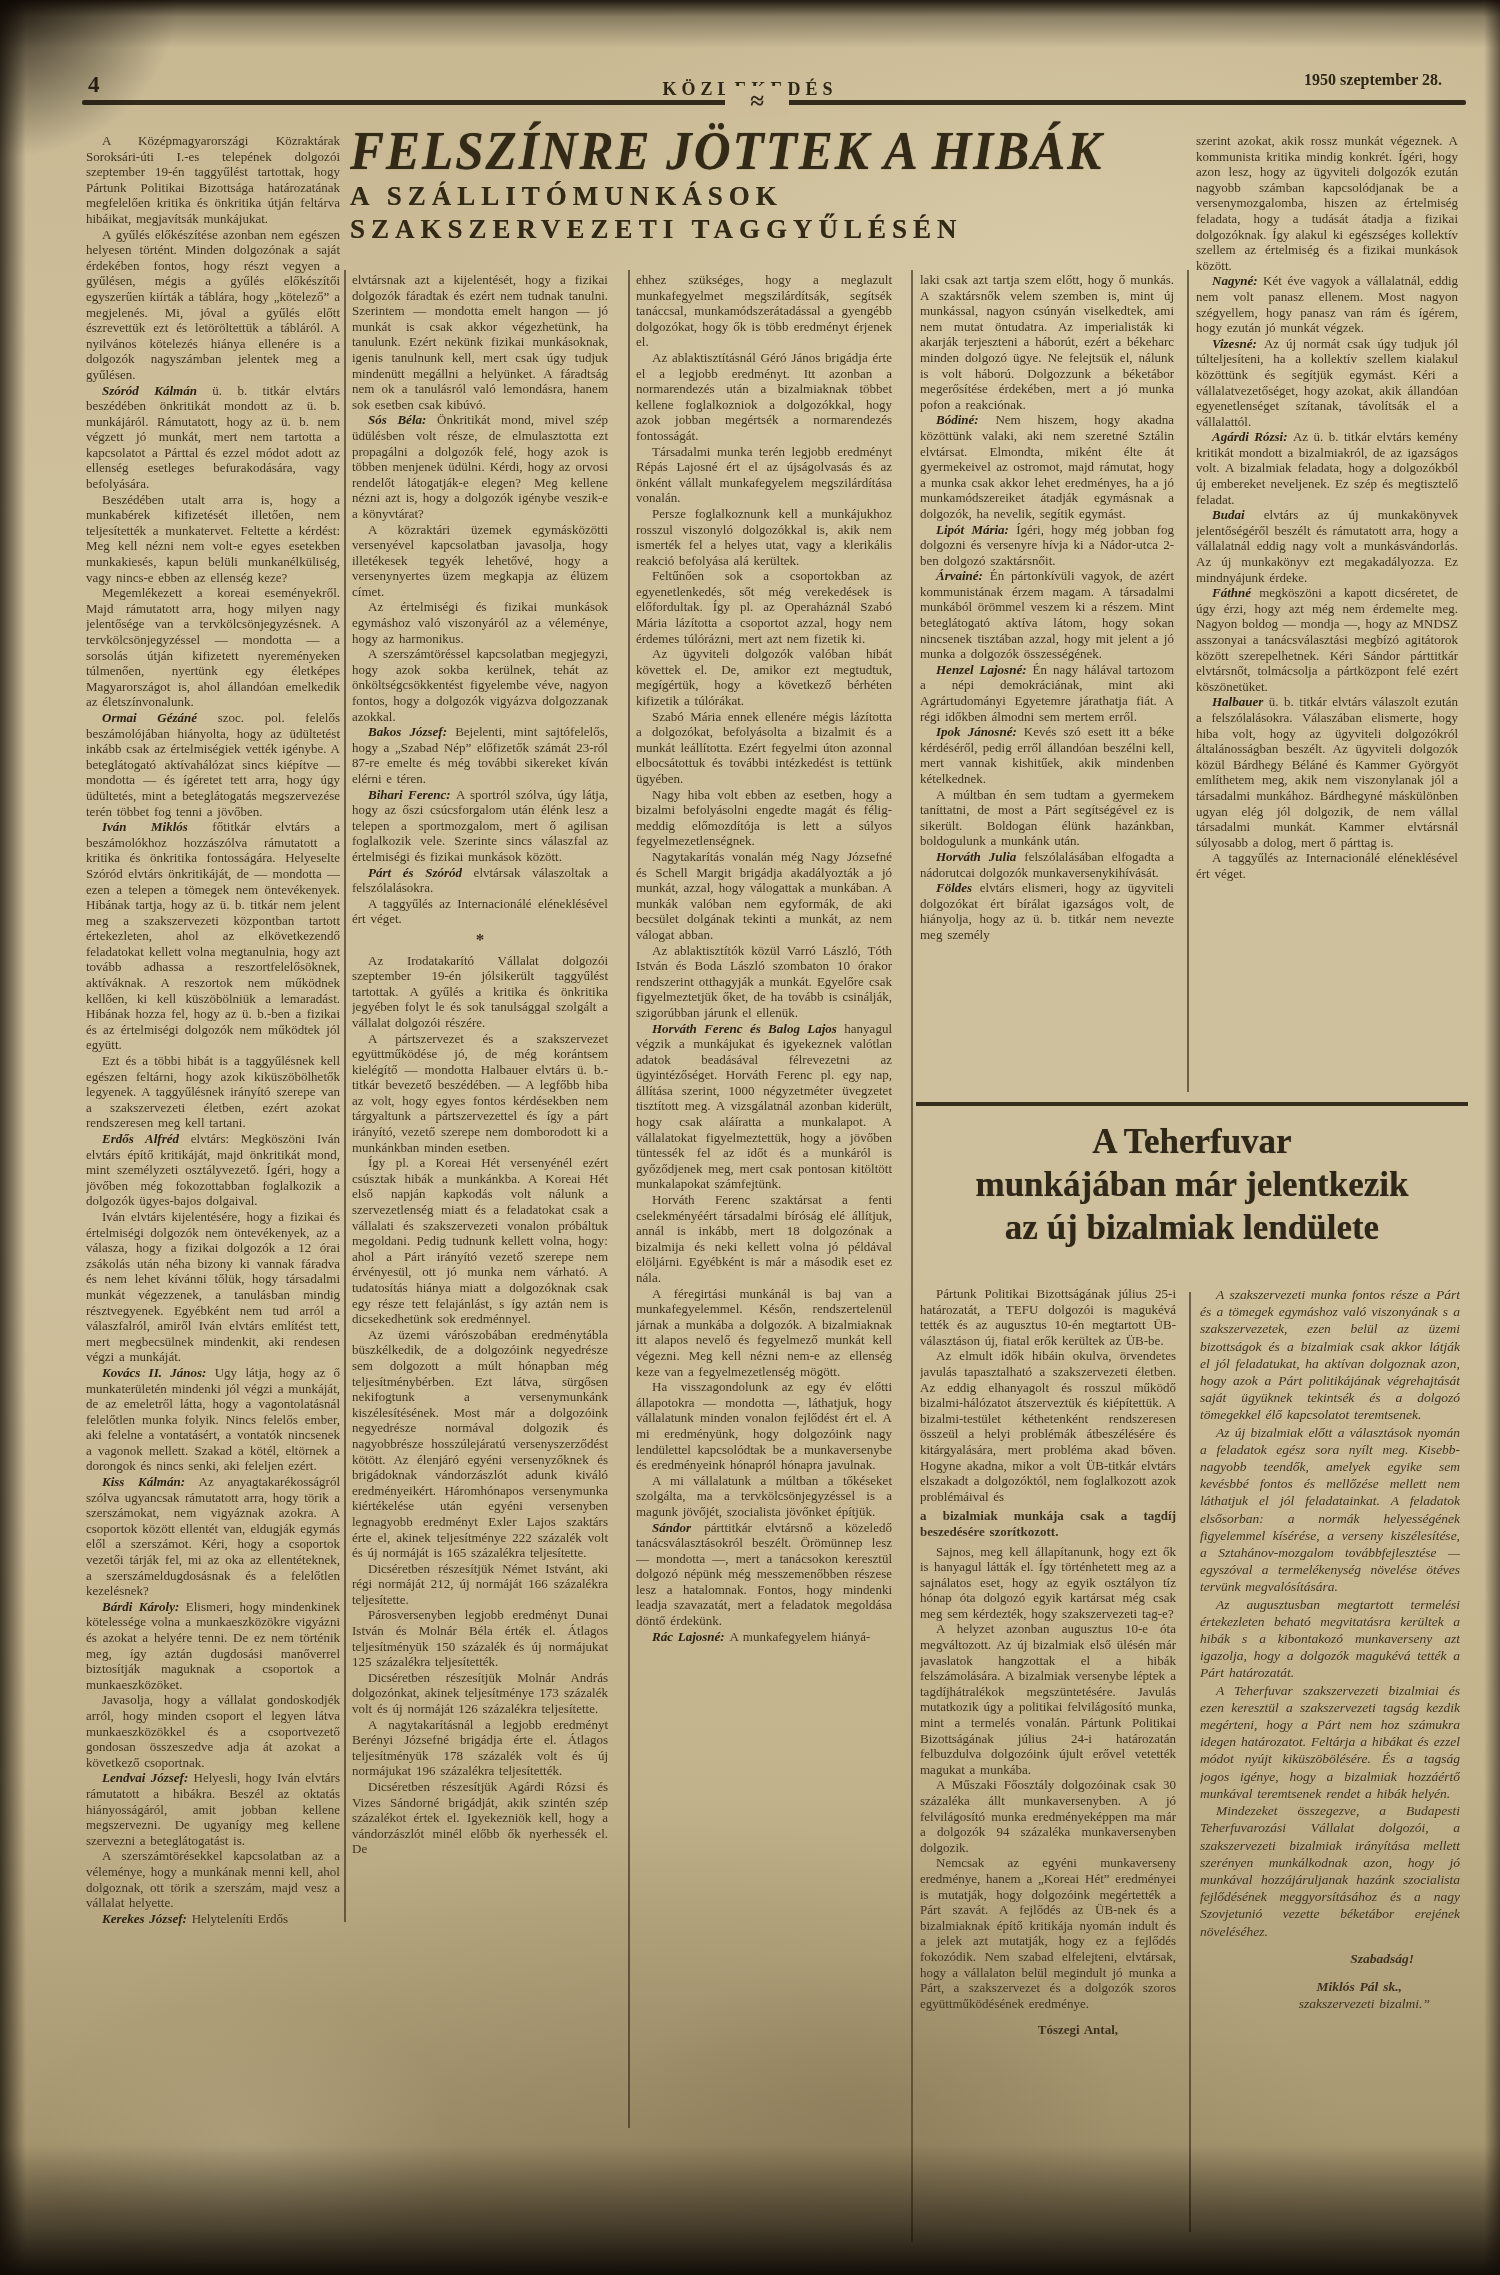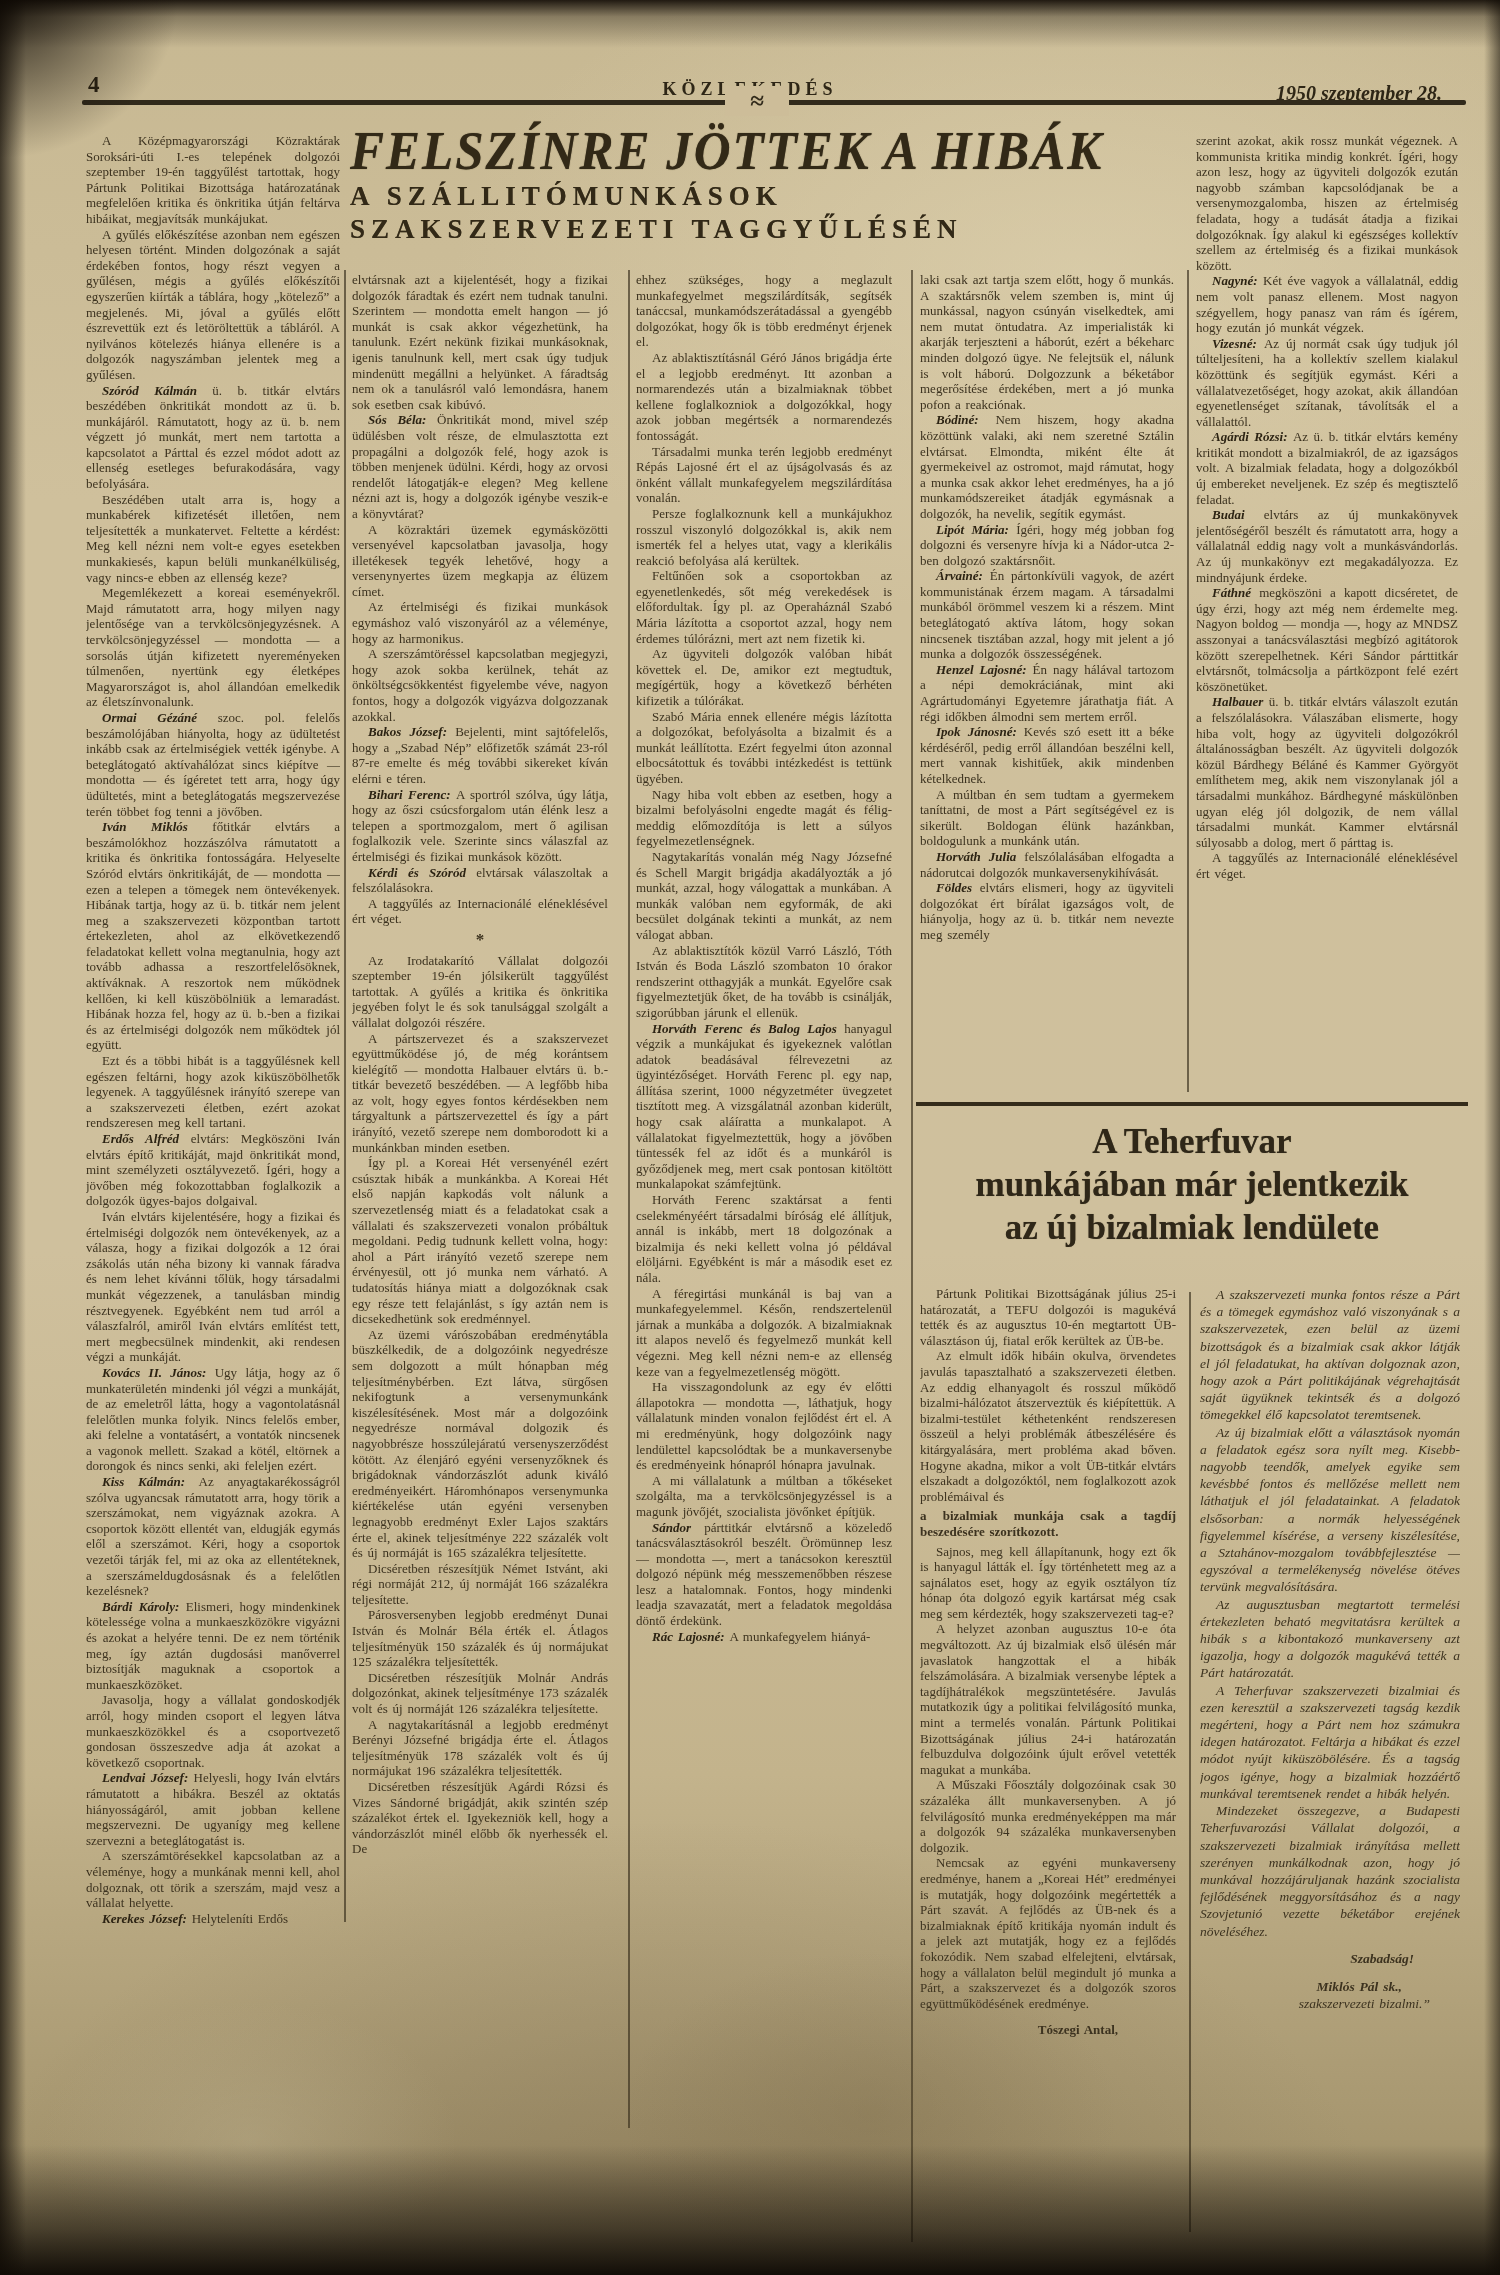--- a/index.html
+++ b/index.html
@@ -27,21 +27,21 @@
   .stain { position:absolute; pointer-events:none; z-index:1; }
   .stain1 { left:620px; top:1950px; width:500px; height:330px;
     background:radial-gradient(ellipse at center, rgba(110,94,62,.25), rgba(110,94,62,0) 70%); }
   .stain2 { left:40px; top:2000px; width:420px; height:280px;
     background:radial-gradient(ellipse at center, rgba(196,184,150,.35), rgba(196,184,150,0) 70%); }
 
   
   .page-num { position:absolute; left:88px; top:72px; font-size:23px; font-weight:bold; color:#2c2414; }
   .masthead { position:absolute; left:0; top:79px; width:100%; text-align:center;
     font-size:18px; font-weight:bold; letter-spacing:5px; color:#2e2616; }
-  .issue-date { position:absolute; right:58px; top:82px; font-size:20px; font-weight:bold; color:#2e2616;font-style:italic; }
+  .issue-date { position:absolute; right:58px; top:71px; font-size:16px; font-weight:bold; color:#2e2616; }
   .head-rule { position:absolute; left:82px; top:100px; width:1384px; height:5px; background:#312a1b; border-radius:2px; }
   .rule-orn { position:absolute; left:725px; top:86px; width:64px; height:30px; background:#cdbd99;
     display:flex; align-items:center; justify-content:center; font-size:25px; font-weight:bold; color:#312a1b; z-index:2; }
 
   
   .headline-wrap { position:absolute; left:350px; top:122px; width:830px; height:146px; text-align:left; }
   .headline-main { font-size:51px; font-weight:bold; font-style:italic; letter-spacing:2px;
     color:#322917; transform:scaleY(1.08); text-shadow:0 0 1px rgba(50,41,23,.7); white-space:nowrap; }
   .headline-sub { font-size:27px; font-weight:bold; letter-spacing:6px; color:#322917;
     line-height:33px; text-shadow:0 0 .5px rgba(50,41,23,.6); }
@@ -115,21 +115,21 @@
       <p class="para"><span class="lead">Kerekes József: </span>Helyteleníti Erdős</p>
     </div>
   <div class="col" id="col2">
       <p class="para noindent">elvtársnak azt a kijelentését, hogy a fizikai dolgozók fáradtak és ezért nem tudnak tanulni. Szerintem — mondotta emelt hangon — jó munkát is csak akkor végezhetünk, ha tanulunk. Ezért nekünk fizikai munkásoknak, igenis tanulnunk kell, mert csak úgy tudjuk mindenütt megállni a helyünket. A fáradtság nem ok a tanulásról való lemondásra, hanem sok esetben csak kibúvó.</p>
       <p class="para"><span class="lead">Sós Béla: </span>Önkritikát mond, mivel szép üdülésben volt része, de elmulasztotta ezt propagálni a dolgozók felé, hogy azok is többen menjenek üdülni. Kérdi, hogy az orvosi rendelőt látogatják-e elegen? Meg kellene nézni azt is, hogy a dolgozók igénybe veszik-e a könyvtárat?</p>
       <p class="para">A közraktári üzemek egymásközötti versenyével kapcsolatban javasolja, hogy illetékesek tegyék lehetővé, hogy a versenynyertes üzem megkapja az élüzem címet.</p>
       <p class="para">Az értelmiségi és fizikai munkások egymáshoz való viszonyáról az a véleménye, hogy az harmonikus.</p>
       <p class="para">A szerszámtöréssel kapcsolatban megjegyzi, hogy azok sokba kerülnek, tehát az önköltségcsökkentést figyelembe véve, nagyon fontos, hogy a dolgozók vigyázva dolgozzanak azokkal.</p>
       <p class="para"><span class="lead">Bakos József: </span>Bejelenti, mint sajtófelelős, hogy a „Szabad Nép” előfizetők számát 23-ról 87-re emelte és még további sikereket kíván elérni e téren.</p>
       <p class="para"><span class="lead">Bihari Ferenc: </span>A sportról szólva, úgy látja, hogy az őszi csúcsforgalom után élénk lesz a telepen a sportmozgalom, mert ő agilisan foglalkozik vele. Szerinte sincs válaszfal az értelmiségi és fizikai munkások között.</p>
-      <p class="para"><span class="lead">Kérdi és Szóród </span>elvtársak válaszoltak a felszólalásokra.</p>
+      <p class="para"><span class="lead">Párt és Szóród </span>elvtársak válaszoltak a felszólalásokra.</p>
       <p class="para">A taggyűlés az Internacionálé eléneklésével ért véget.</p>
       <div class="sep">*</div>
       <p class="para">Az Irodatakarító Vállalat dolgozói szeptember 19-én jólsikerült taggyűlést tartottak. A gyűlés a kritika és önkritika jegyében folyt le és sok tanulsággal szolgált a vállalat dolgozói részére.</p>
       <p class="para">A pártszervezet és a szakszervezet együttműködése jó, de még korántsem kielégítő — mondotta Halbauer elvtárs ü. b.-titkár bevezető beszédében. — A legfőbb hiba az volt, hogy egyes fontos kérdésekben nem tárgyaltunk a pártszervezettel és így a párt irányító, vezető szerepe nem domborodott ki a munkánkban minden esetben.</p>
       <p class="para">Így pl. a Koreai Hét versenyénél ezért csúsztak hibák a munkánkba. A Koreai Hét első napján kapkodás volt nálunk a szervezetlenség miatt és a feladatokat csak a vállalati és szakszervezeti vonalon próbáltuk megoldani. Pedig tudnunk kellett volna, hogy: ahol a Párt irányító vezető szerepe nem érvényesül, ott jó munka nem várható. A tudatosítás hiánya miatt a dolgozóknak csak egy része tett felajánlást, s így aztán nem is dicsekedhetünk sok eredménnyel.</p>
       <p class="para">Az üzemi várószobában eredménytábla büszkélkedik, de a dolgozóink negyedrésze sem dolgozott a múlt hónapban még teljesítménybérben. Ezt látva, sürgősen nekifogtunk a versenymunkánk kiszélesítésének. Most már a dolgozóink negyedrésze normával dolgozik és nagyobbrésze hosszúlejáratú versenyszerződést kötött. Az élenjáró egyéni versenyzőknek és brigádoknak vándorzászlót adunk kiváló eredményeikért. Háromhónapos versenymunka kiértékelése után egyéni versenyben legnagyobb eredményt Exler Lajos szaktárs érte el, akinek teljesítménye 222 százalék volt és új normáját is 165 százalékra teljesítette.</p>
       <p class="para">Dicséretben részesítjük Német Istvánt, aki régi normáját 212, új normáját 166 százalékra teljesítette.</p>
       <p class="para">Párosversenyben legjobb eredményt Dunai István és Molnár Béla érték el. Átlagos teljesítményük 150 százalék és új normájukat 125 százalékra teljesítették.</p>
       <p class="para">Dicséretben részesítjük Molnár András dolgozónkat, akinek teljesítménye 173 százalék volt és új normáját 126 százalékra teljesítette.</p>
       <p class="para">A nagytakarításnál a legjobb eredményt Berényi Józsefné brigádja érte el. Átlagos teljesítményük 178 százalék volt és új normájukat 196 százalékra teljesítették.</p>

